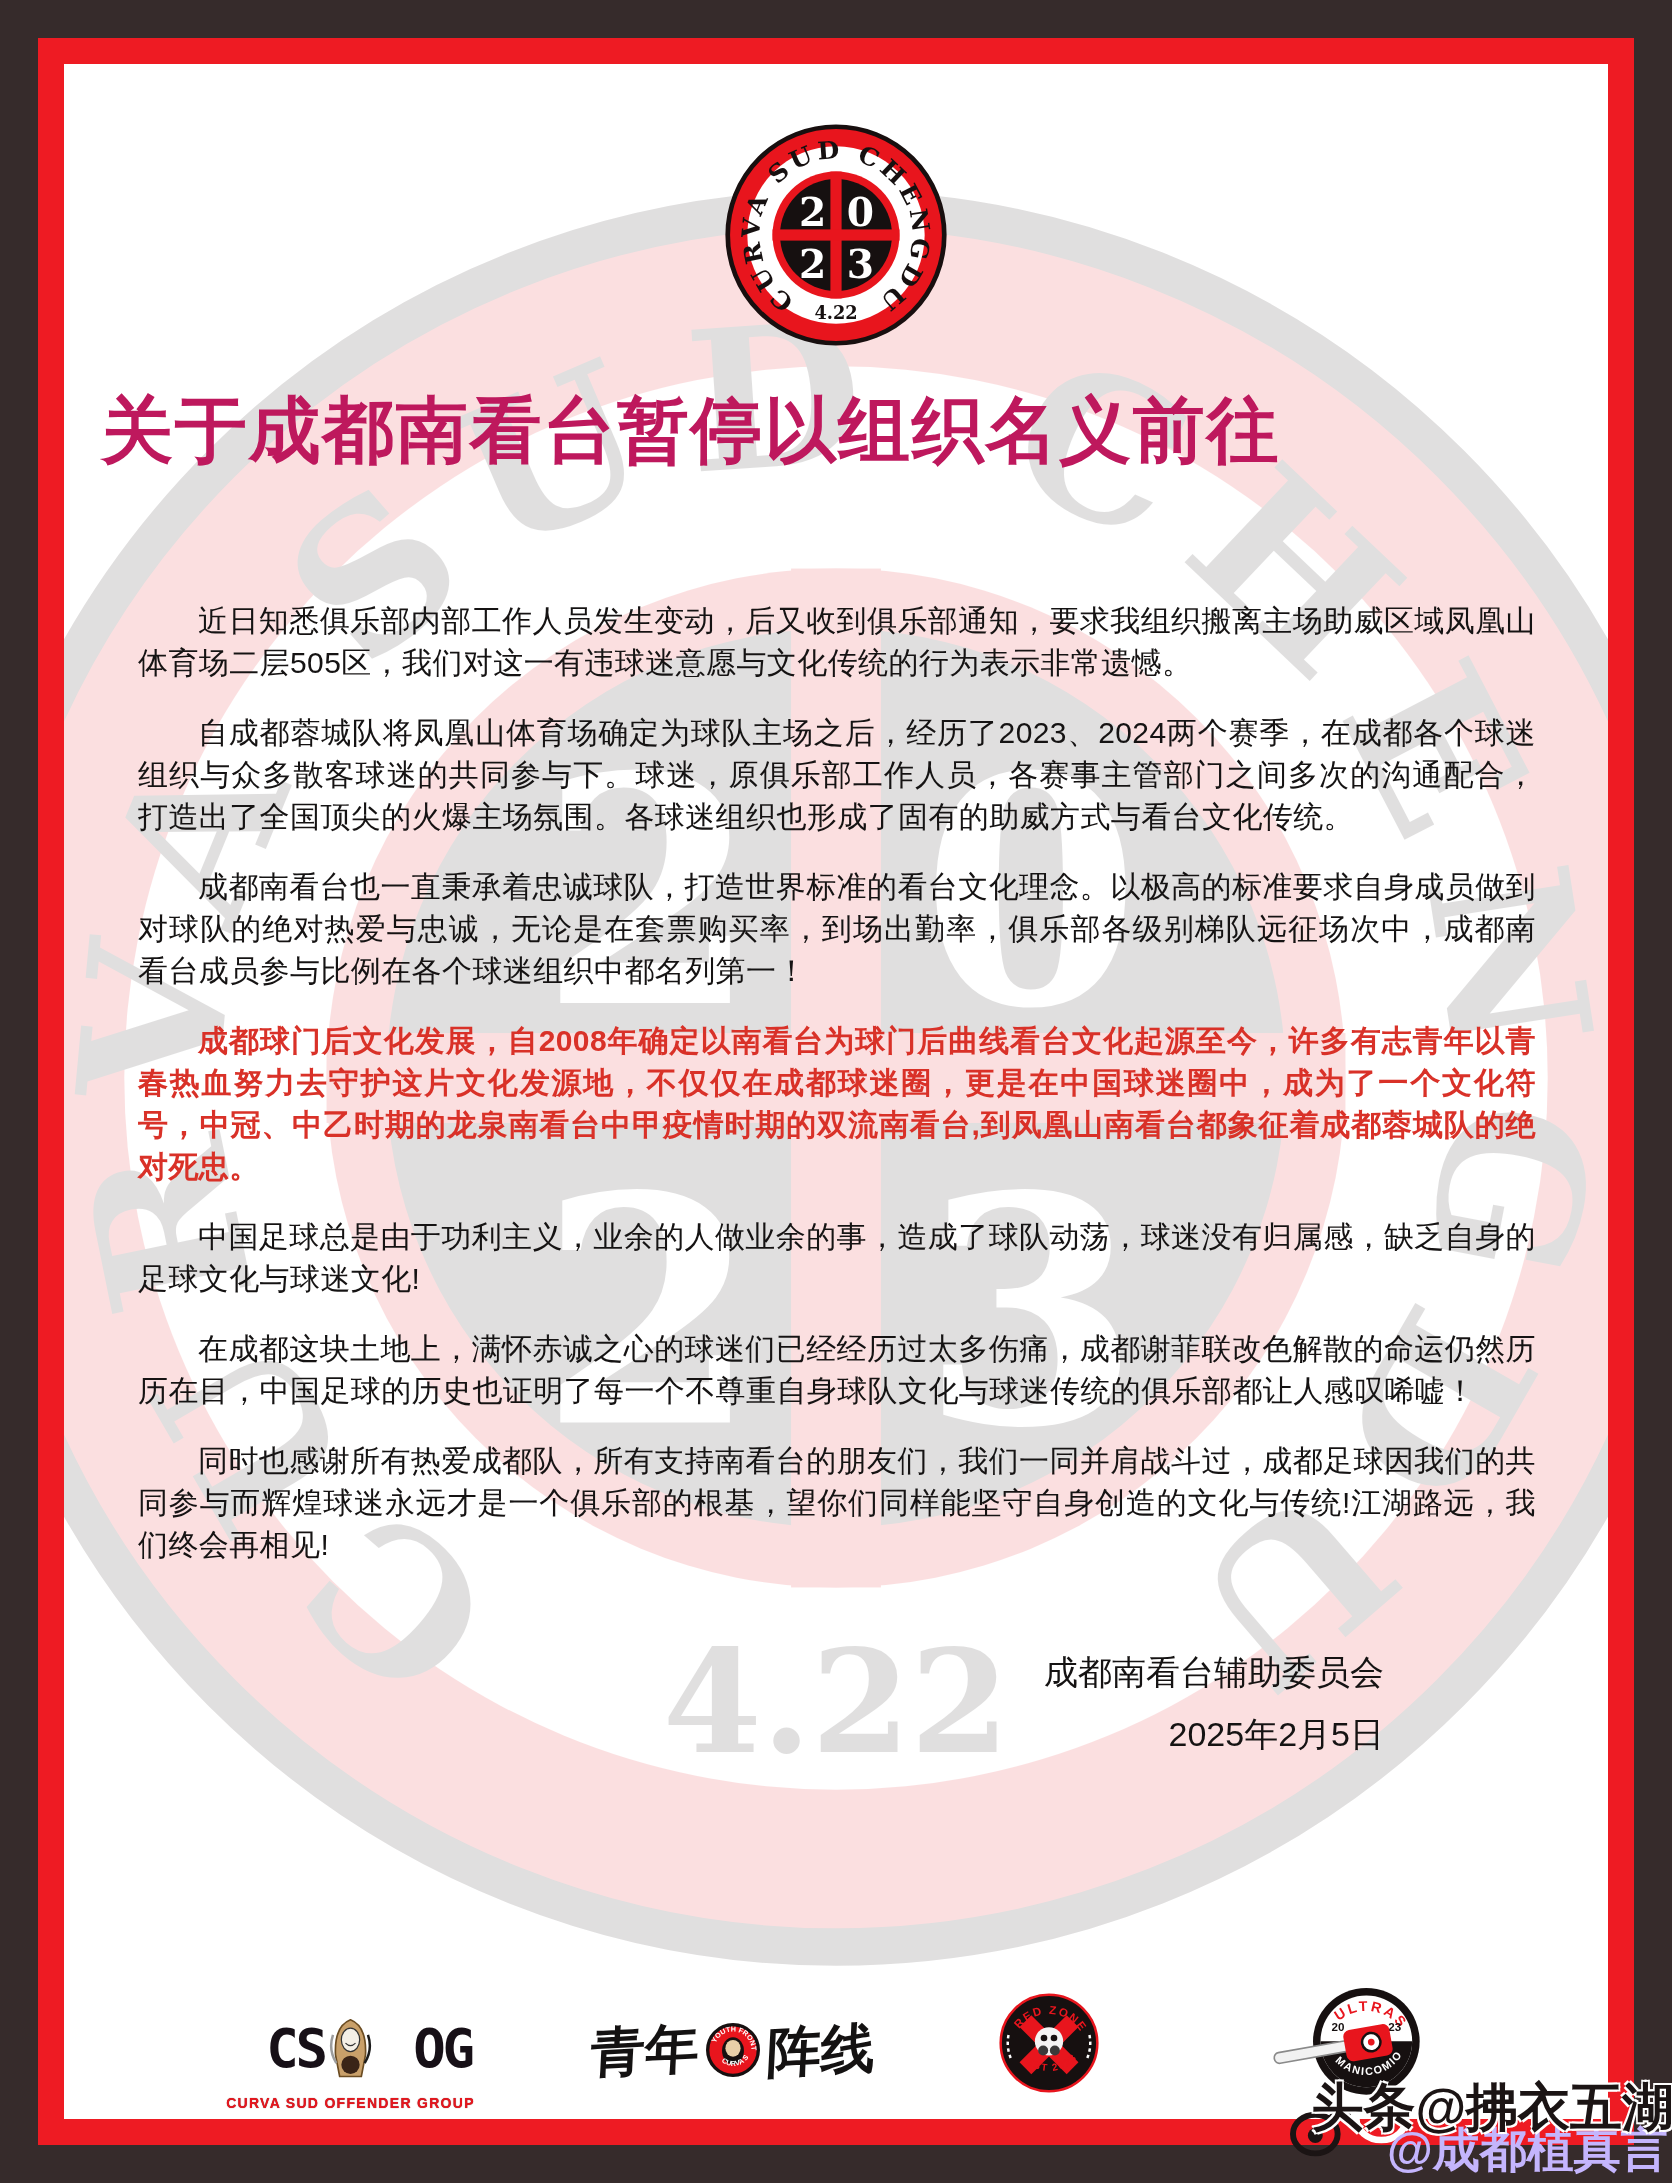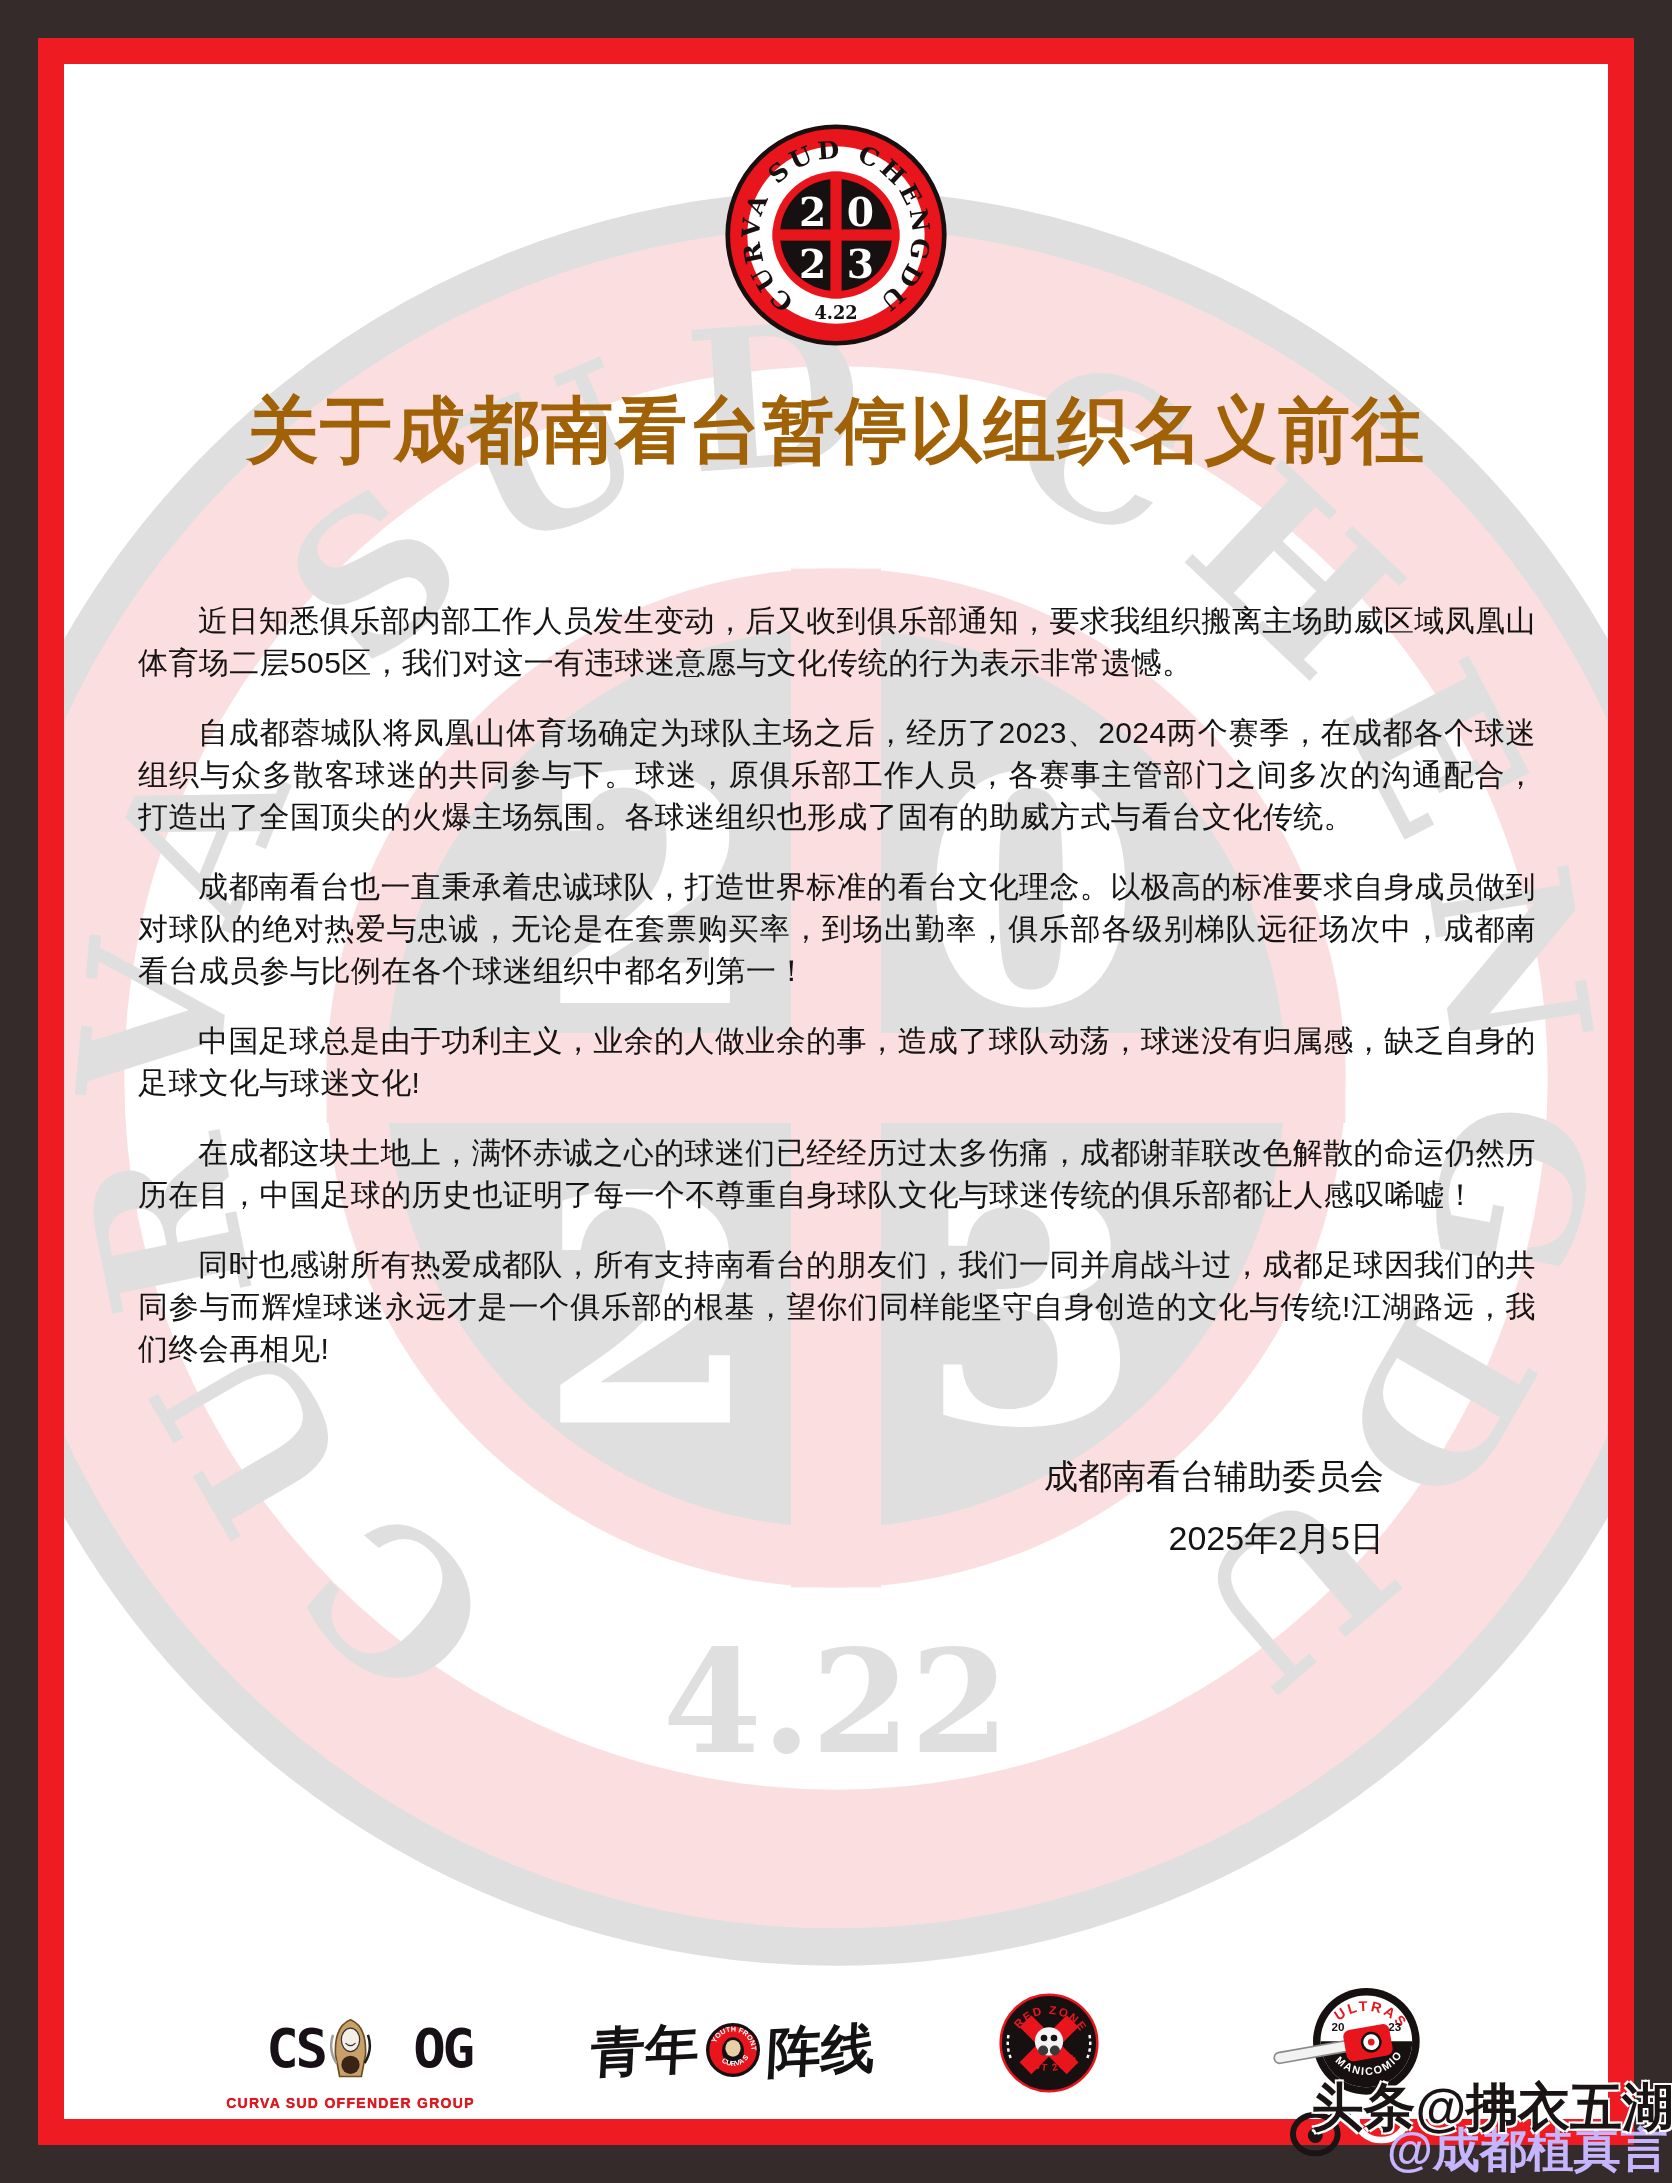--- a/index.html
+++ b/index.html
@@ -18,23 +18,24 @@
   
   .watermark-badge{
     position:absolute;left:-127px;top:115px;width:1798px;height:1798px;
     opacity:0.13;pointer-events:none;
   }
   
   .badge-wrap{position:relative;margin-top:59px;text-align:center;}
   .badge{width:224px;height:224px;}
   
   .title{
-    position:relative;margin-top:35px;text-align:center;
-    font-size:72px;line-height:90px;font-weight:900;color:#a16207;
+    position:relative;margin-top:35px;text-align:left;
+    font-size:72px;line-height:90px;font-weight:900;color:#be185d;
     letter-spacing:1.7px;
+    padding-left:37px;
   }
   
   .body-text{position:relative;margin:125px 72px 8px 74px;}
   .body-text p{
     margin:0 0 28px 0;
     font-size:30px;line-height:42px;color:#151313;
     text-indent:2em;text-align:justify;letter-spacing:0.4px;
   }
   .body-text p.red-para{color:#d93128;font-weight:bold;}
   .body-text .bold-seg{font-weight:bold;color:#0d0a0a;}
@@ -124,20 +125,21 @@
     </div>
 
     <div class="title">
       <div>关于成都南看台暂停以组织名义前往</div>
     </div>
 
     <div class="body-text">
       <p>近日知悉俱乐部内部工作人员发生变动，后又收到俱乐部通知，要求我组织搬离主场助威区域凤凰山体育场二层505区，我们对这一有违球迷意愿与文化传统的行为表示非常遗憾。</p>
       <p>自成都蓉城队将凤凰山体育场确定为球队主场之后，经历了2023、2024两个赛季，在成都各个球迷组织与众多散客球迷的共同参与下。球迷，原俱乐部工作人员，各赛事主管部门之间多次的沟通配合，打造出了全国顶尖的火爆主场氛围。各球迷组织也形成了固有的助威方式与看台文化传统。</p>
       <p>成都南看台也一直秉承着忠诚球队，打造世界标准的看台文化理念。以极高的标准要求自身成员做到对球队的绝对热爱与忠诚，无论是在套票购买率，到场出勤率，俱乐部各级别梯队远征场次中，成都南看台成员参与比例在各个球迷组织中都名列第一！</p>
+      <p class="red-para">成都球门后文化发展，自2008年确定以南看台为球门后曲线看台文化起源至今，许多有志青年以青春热血努力去守护这片文化发源地，不仅仅在成都球迷圈，更是在中国球迷圈中，成为了一个文化符号，中冠、中乙时期的龙泉南看台中甲疫情时期的双流南看台,到凤凰山南看台都象征着成都蓉城队的绝对死忠。</p>
       <p>中国足球总是由于功利主义，业余的人做业余的事，造成了球队动荡，球迷没有归属感，缺乏自身的足球文化与球迷文化!</p>
       <p>在成都这块土地上，满怀赤诚之心的球迷们已经经历过太多伤痛，成都谢菲联改色解散的命运仍然历历在目，中国足球的历史也证明了每一个不尊重自身球队文化与球迷传统的俱乐部都让人感叹唏嘘！</p>
       <p>同时也感谢所有热爱成都队，所有支持南看台的朋友们，我们一同并肩战斗过，成都足球因我们的共同参与而辉煌球迷永远才是一个俱乐部的根基，望你们同样能坚守自身创造的文化与传统!江湖路远，我们终会再相见!</p>
     </div>
 
     <div class="signature">
       <div>成都南看台辅助委员会</div>
       <div>2025年2月5日</div>
     </div>
 

